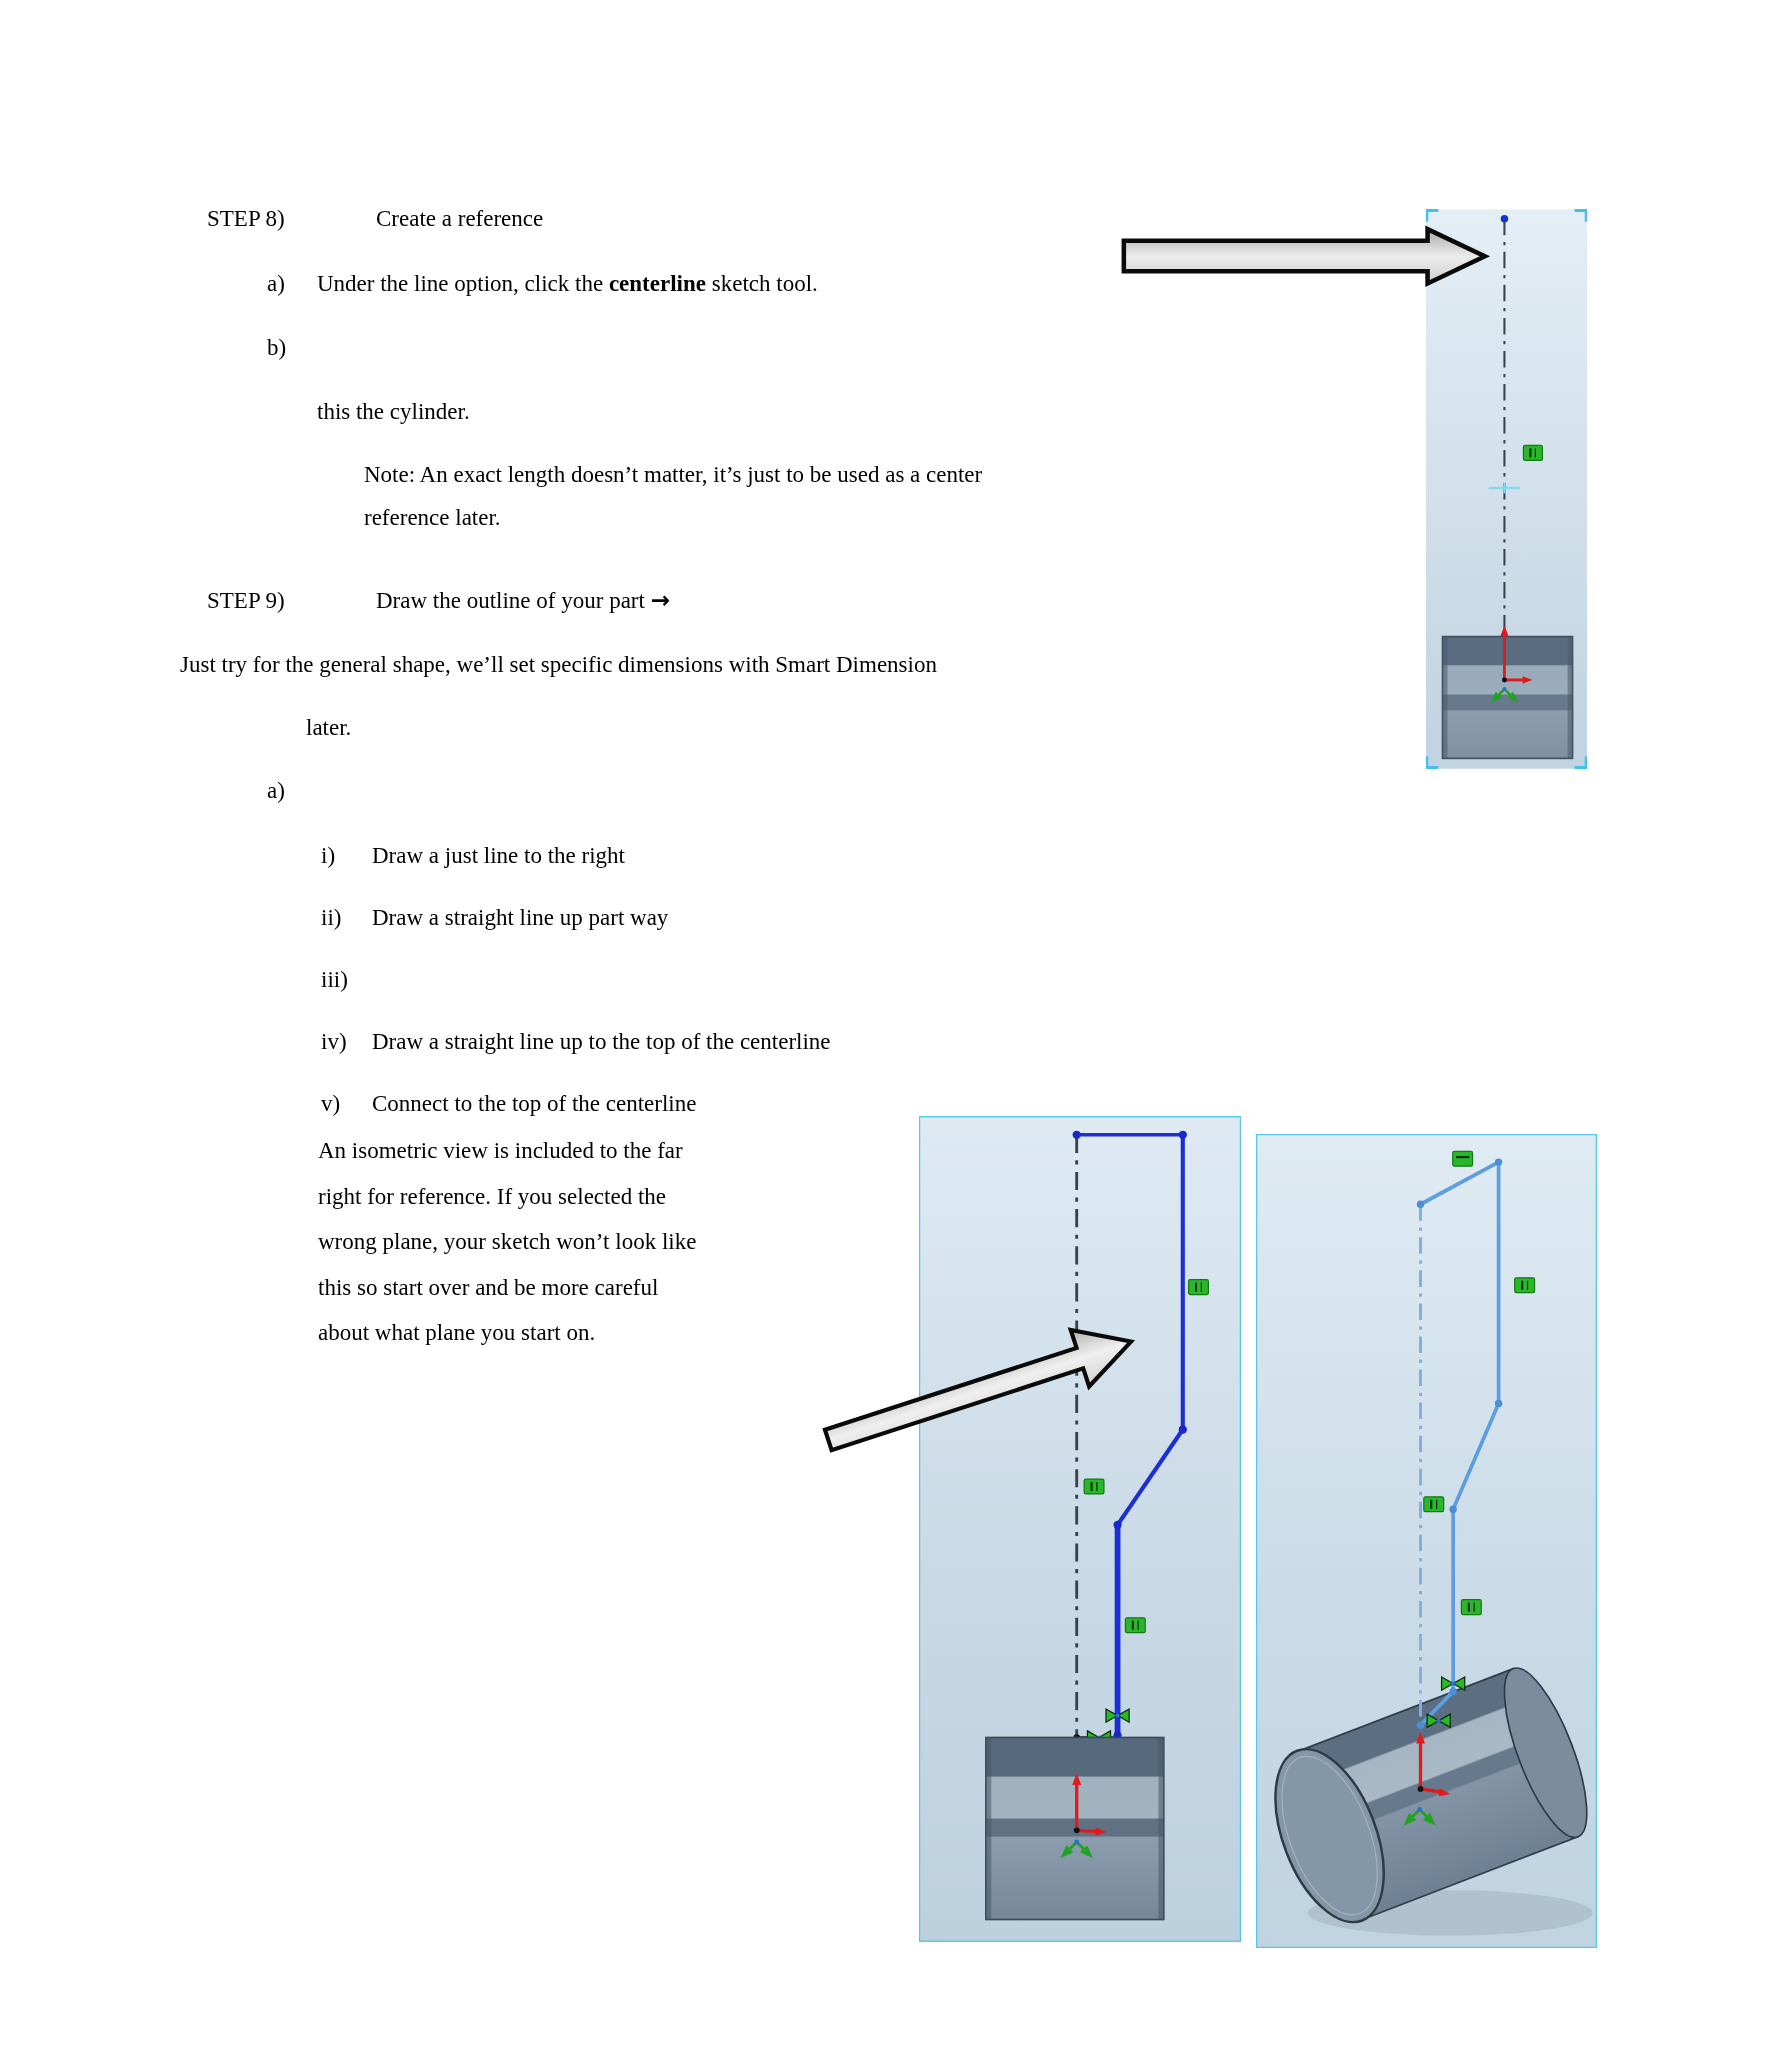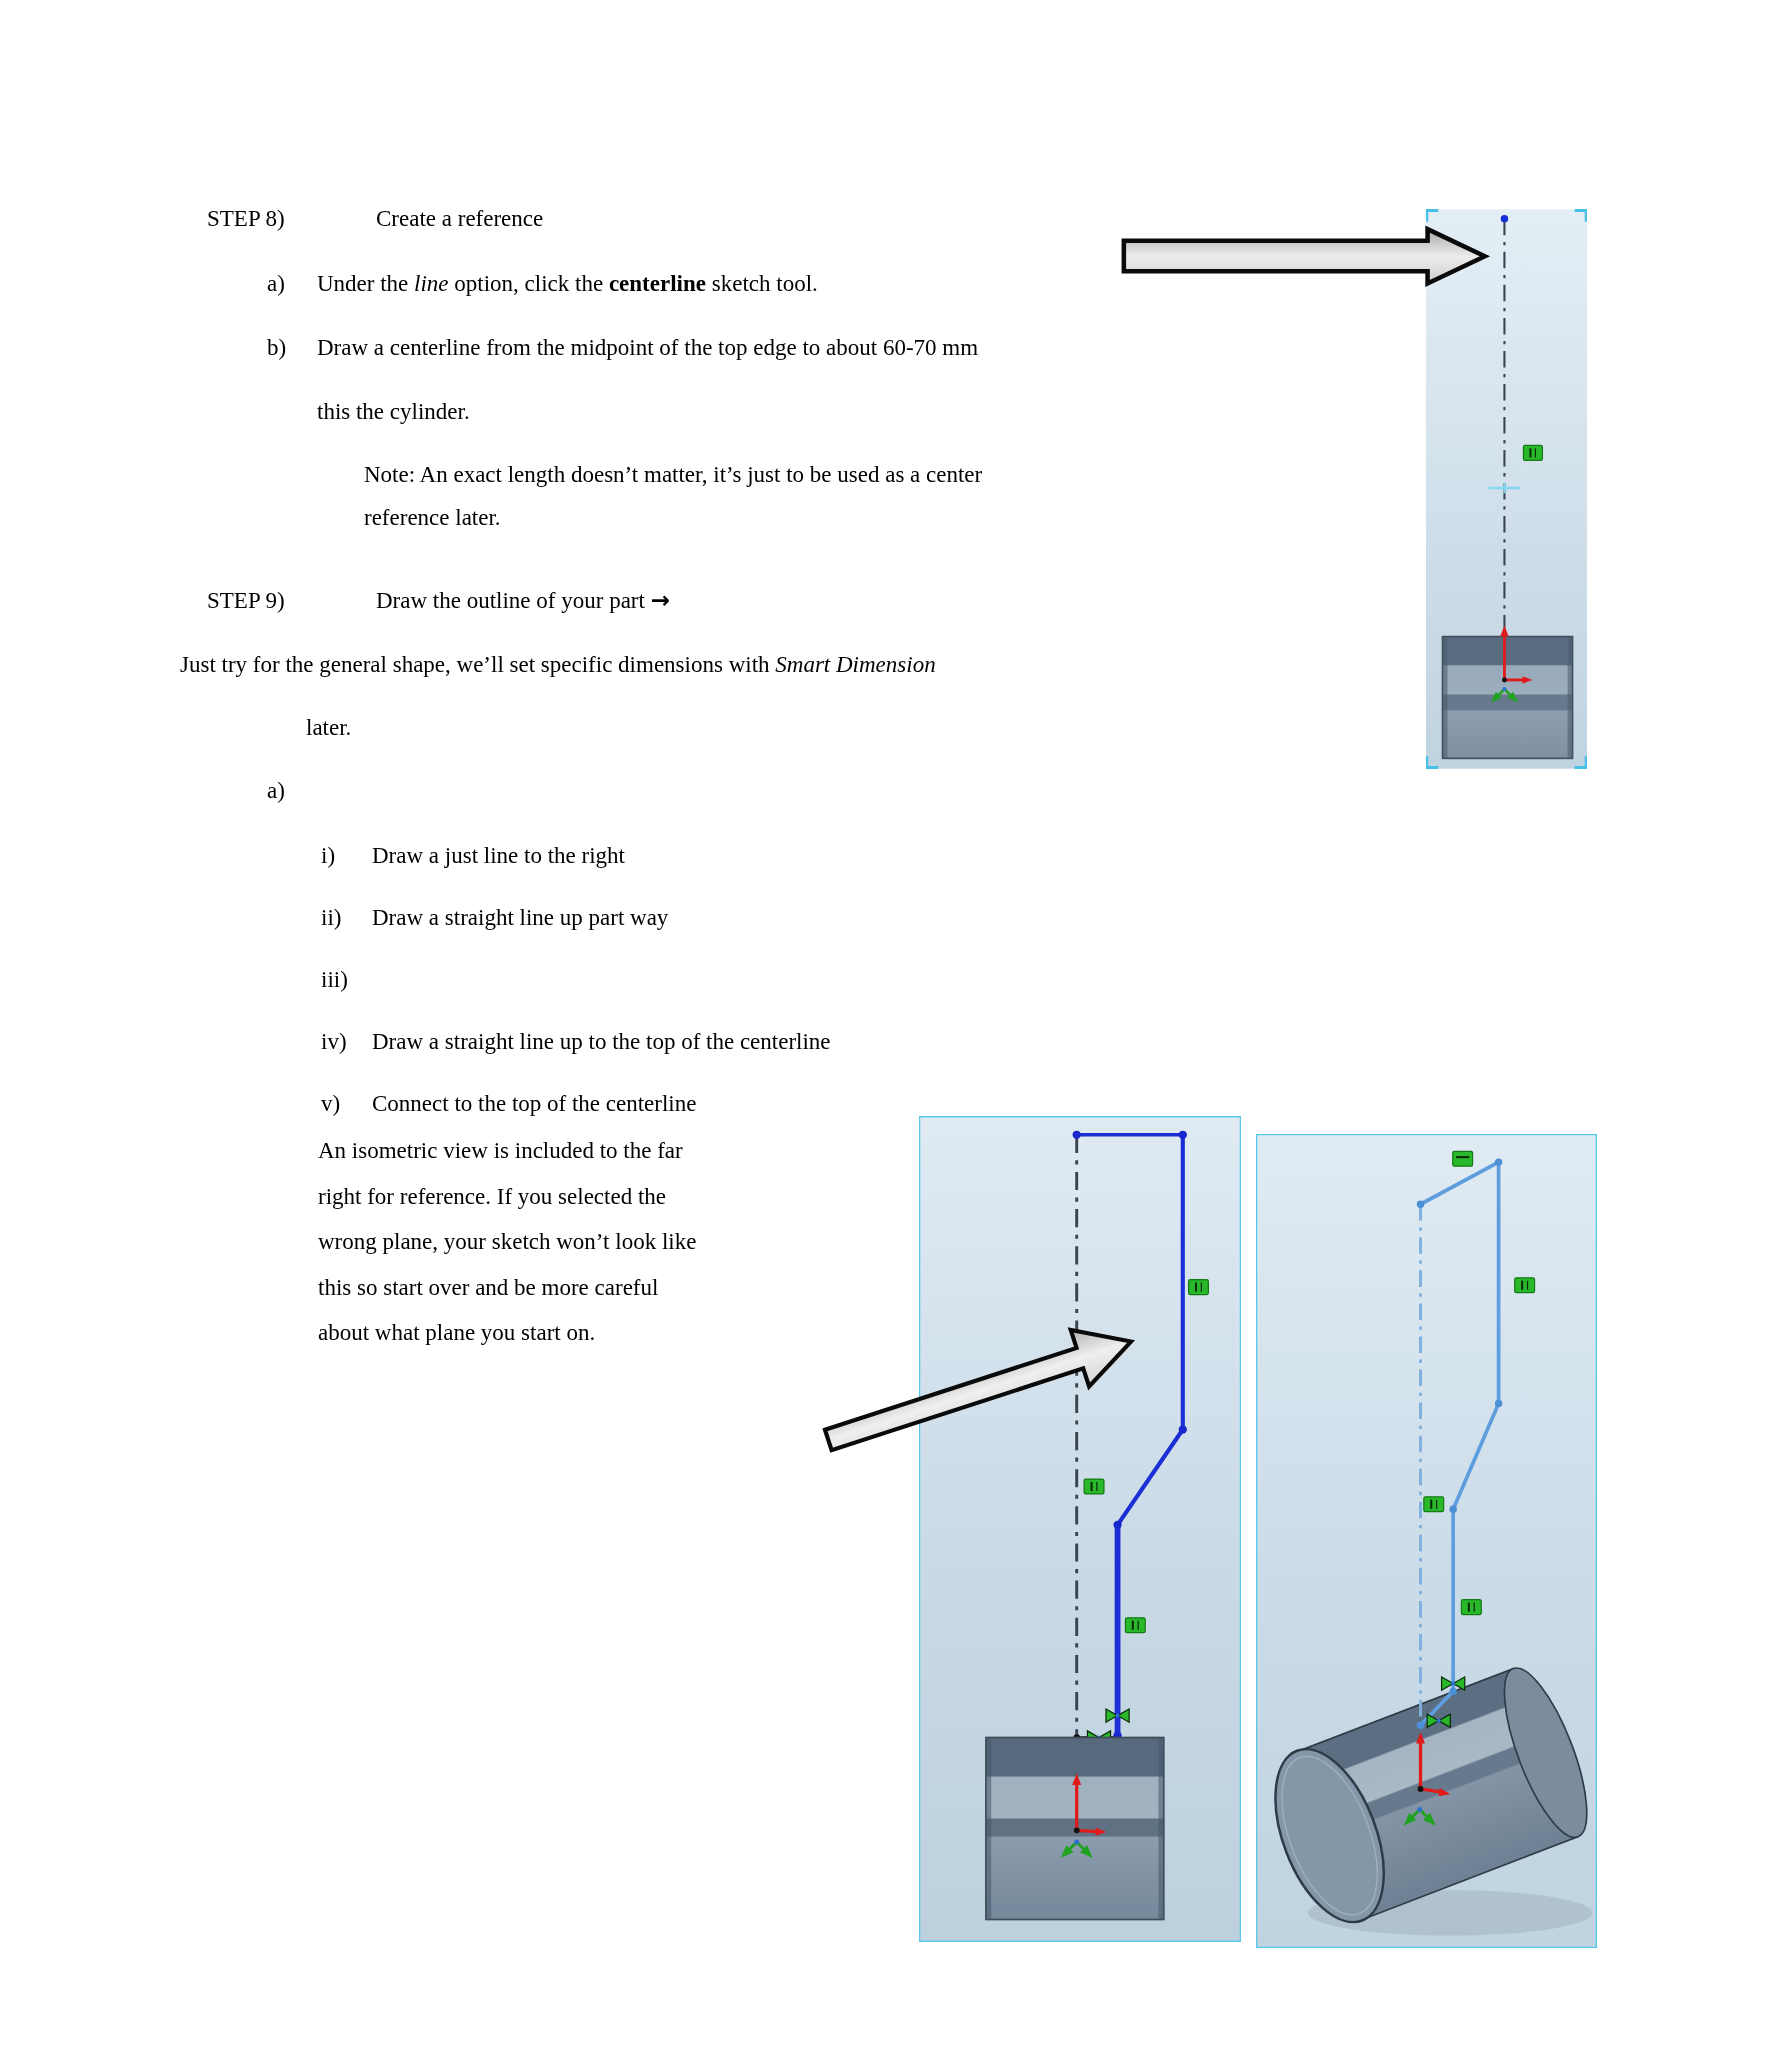--- a/index.html
+++ b/index.html
@@ -1,37 +1,36 @@
 <!DOCTYPE html>
 <html style="font-size:6.6px"><head>
 <meta charset="utf-8">
 <style>
   html,body{margin:0;padding:0;background:#ffffff;}
   .page{position:relative;width:1784px;height:2309px;background:#ffffff;overflow:hidden;
         font-family:"Liberation Serif", serif;color:#000;}
   .t{position:absolute;font-size:23px;line-height:1.1;white-space:pre;color:#000;}
-  .i{font-style:italic;}
+  .i{}
   .b{font-weight:bold;}
   .arrowglyph{font-weight:bold;font-family:"DejaVu Sans",sans-serif;}
   .vp{position:absolute;}
   svg{display:block;}
 </style>
 </head>
 <body>
 
 <div class="page">
 
   <div class="t" style="left:207px;top:206px">STEP 8)</div>
   <div class="t" style="left:376px;top:206px">Create a reference</div>
 
   <div class="t" style="left:267px;top:271px">a)</div>
   <div class="t" style="left:317px;top:271px"><span>Under the </span><span class="i">line</span><span> option, click the </span><span class="b">centerline</span><span> sketch tool.</span></div>
 
   <div class="t" style="left:267px;top:335px">b)</div>
-  <div class="t" style="left:317px;top:335px">Draw a centerline from the midpoint of the top edge to about 60-70 mm</div>
   <div class="t" style="left:317px;top:399px">this the cylinder.</div>
 
   <div class="t" style="left:364px;top:462px">Note: An exact length doesn’t matter, it’s just to be used as a center</div>
   <div class="t" style="left:364px;top:505px">reference later.</div>
 
   <div class="t" style="left:207px;top:588px">STEP 9)</div>
   <div class="t" style="left:376px;top:588px"><span>Draw the outline of your part </span><span class="arrowglyph">→</span></div>
 
   <div class="t" style="left:180px;top:652px"><span>Just try for the general shape, we’ll set specific dimensions with </span><span class="i">Smart Dimension</span></div>
   <div class="t" style="left:306px;top:715px">later.</div>

